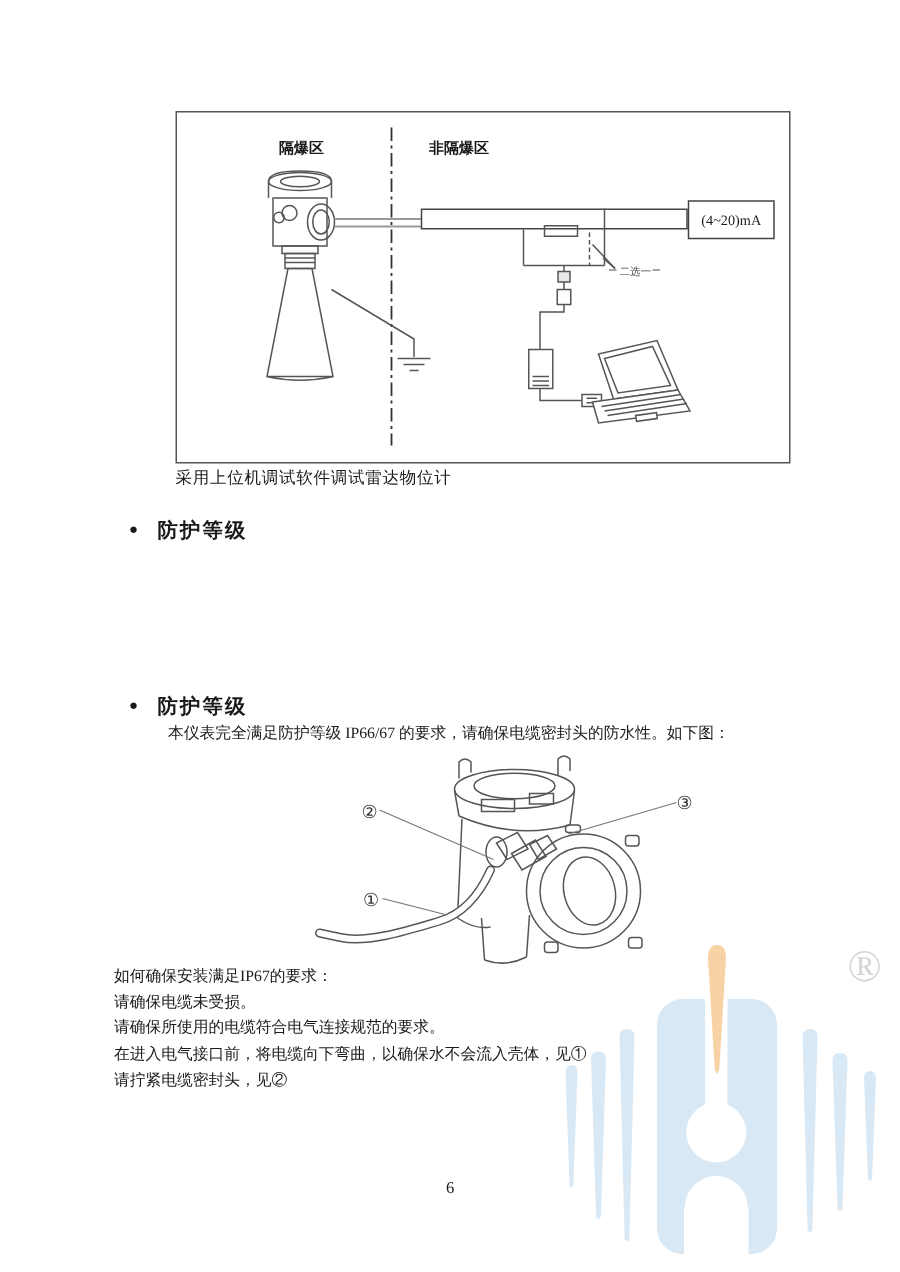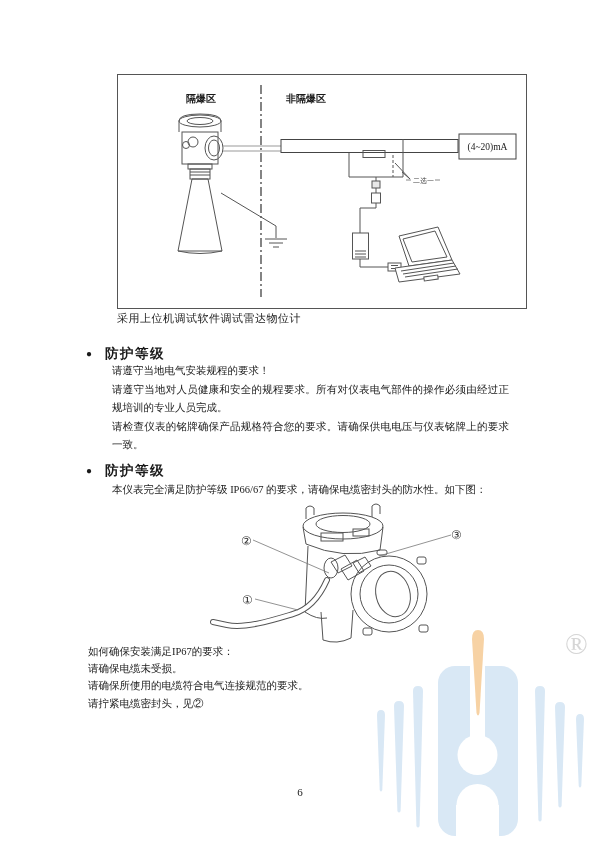--- a/index.html
+++ b/index.html
@@ -147,25 +147,20 @@
       </g>
     </svg>
   </div>
 
   <div class="abs caption" style="left:117px;top:311px;">采用上位机调试软件调试雷达物位计</div>
 
   <div class="abs bullet-row" style="left:86px;top:345px;">
     <span class="bullet">●</span>
     <span class="h1">防护等级</span>
   </div>
-  <div class="abs body-text" style="left:112px;top:362px;width:397px;">
-    <p>请遵守当地电气安装规程的要求！</p>
-    <p>请遵守当地对人员健康和安全的规程要求。所有对仪表电气部件的操作必须由经过正规培训的专业人员完成。</p>
-    <p>请检查仪表的铭牌确保产品规格符合您的要求。请确保供电电压与仪表铭牌上的要求一致。</p>
-  </div>
 
   <div class="abs bullet-row" style="left:86px;top:462px;">
     <span class="bullet">●</span>
     <span class="h1">防护等级</span>
   </div>
   <div class="abs body-text" style="left:112px;top:481px;width:397px;">
     <p>本仪表完全满足防护等级 IP66/67 的要求，请确保电缆密封头的防水性。如下图：</p>
   </div>
 
   <svg class="abs" style="left:205px;top:500px;" width="260" height="155" viewBox="0 0 260 155">
@@ -212,22 +207,23 @@
       <line x1="48" y1="40" x2="124" y2="73"></line>
       <line x1="50" y1="99" x2="93" y2="110"></line>
       <line x1="246" y1="35" x2="174" y2="56"></line>
     </g>
 
     <text x="36" y="45" font-size="12" fill="#333">②</text>
     <text x="37" y="104" font-size="12" fill="#333">①</text>
     <text x="246" y="39" font-size="12" fill="#333">③</text>
   </svg>
 
-  <div class="abs plain-lines" style="left:88px;top:643px;">
+  <div class="abs plain-lines" style="left:76px;top:643px;">
     <p>如何确保安装满足IP67的要求：</p>
     <p>请确保电缆未受损。</p>
     <p>请确保所使用的电缆符合电气连接规范的要求。</p>
+    <p>在进入电气接口前，将电缆向下弯曲，以确保水不会流入壳体，见①</p>
     <p>请拧紧电缆密封头，见②</p>
   </div>
 
   <div class="abs pageno" style="left:0;top:786px;">6</div>
 
 </div>
 
 </body></html>

